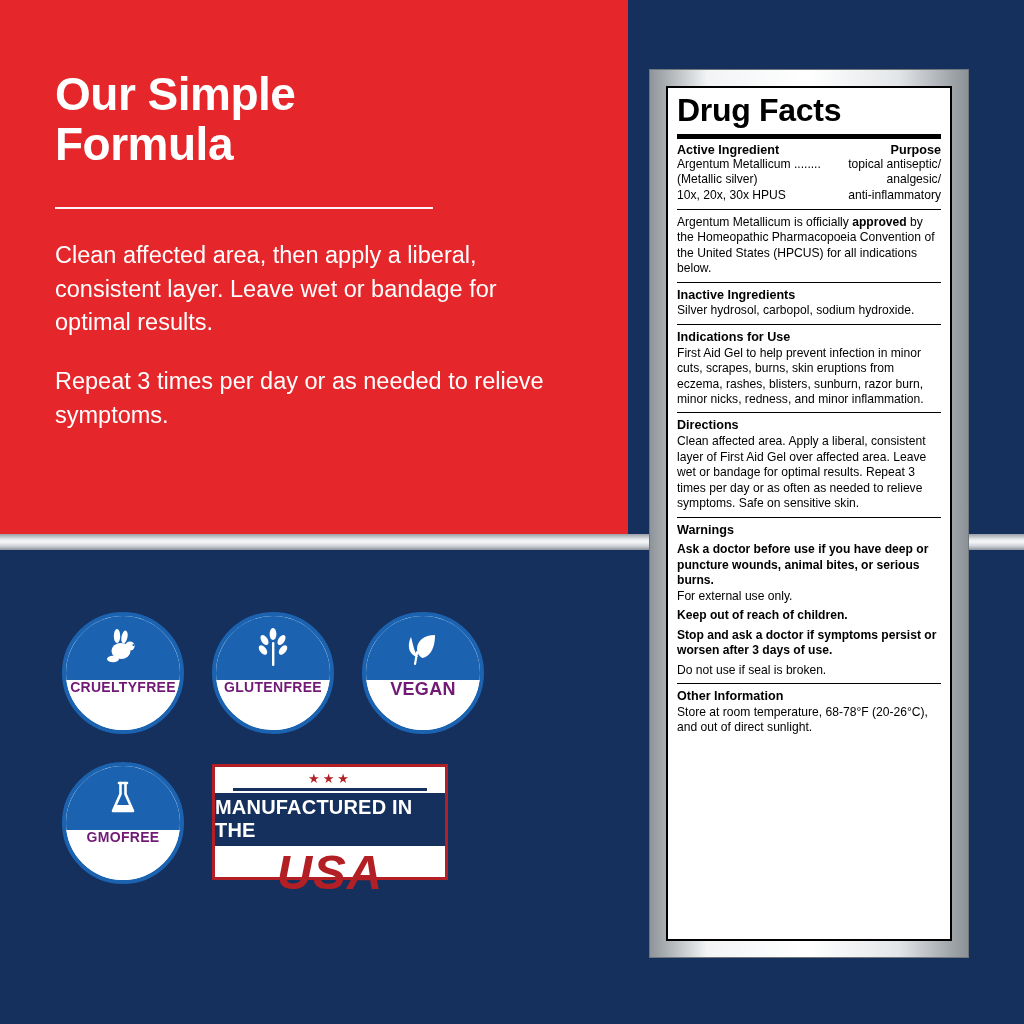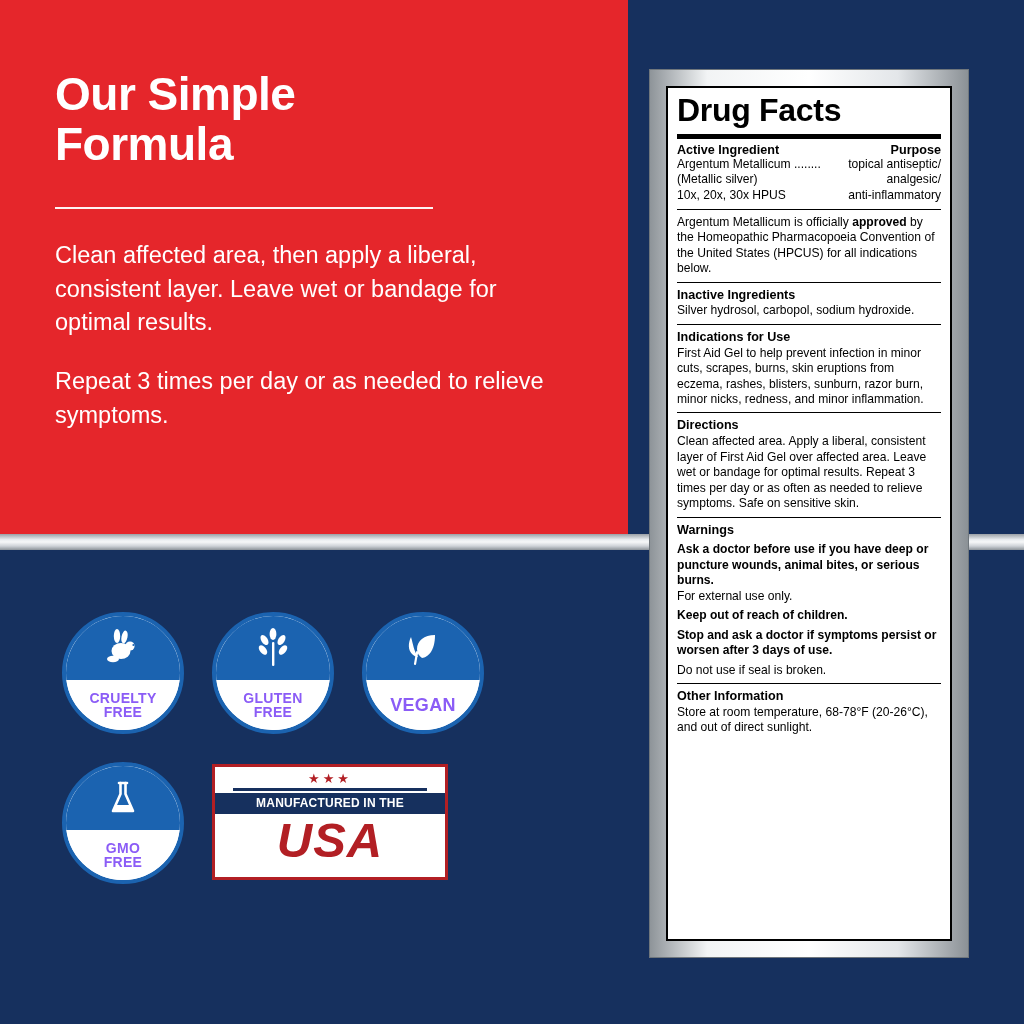--- a/index.html
+++ b/index.html
@@ -105,24 +105,24 @@
     background: #1b63b0;
     display: flex;
     align-items: center;
     justify-content: center;
   }
   .badge .bot-half {
     position: absolute;
     left: 0; bottom: 0;
     width: 100%; height: 44%;
     background: #ffffff;
-    color: #8b5cf6;
-    display: flex;
-    flex-direction: column;
-    align-items: center;
+    color: #701a75;
+    display: flex;
+    flex-direction: row;
+    align-items: flex-start;
     justify-content: center;
     line-height: 1.02;
   }
   .badge .bot-half span {
     font-size: 14px;
     font-weight: bold;
     letter-spacing: .3px;
   }
   .badge.single .bot-half span { font-size: 18px; }
   .badge .icon-svg { display:block; }
@@ -147,23 +147,22 @@
   }
   .usa-top-line {
     width: 84%;
     height: 3px;
     background: #16305e;
     margin: 3px auto 0 auto;
   }
   .usa-mfg {
     background: #16305e;
     color: #ffffff;
-    font-size: 12px;
-    font-weight: bold;
-    text-align: center;
+    font-size: 20px;
+    font-weight: bold;
     letter-spacing: .2px;
     padding: 3px 0 4px 0;
     margin-top: 2px;
   }
   .usa-word {
     color: #b21f24;
     font-size: 49px;
     font-weight: bold;
     text-align: center;
     line-height: 1;

